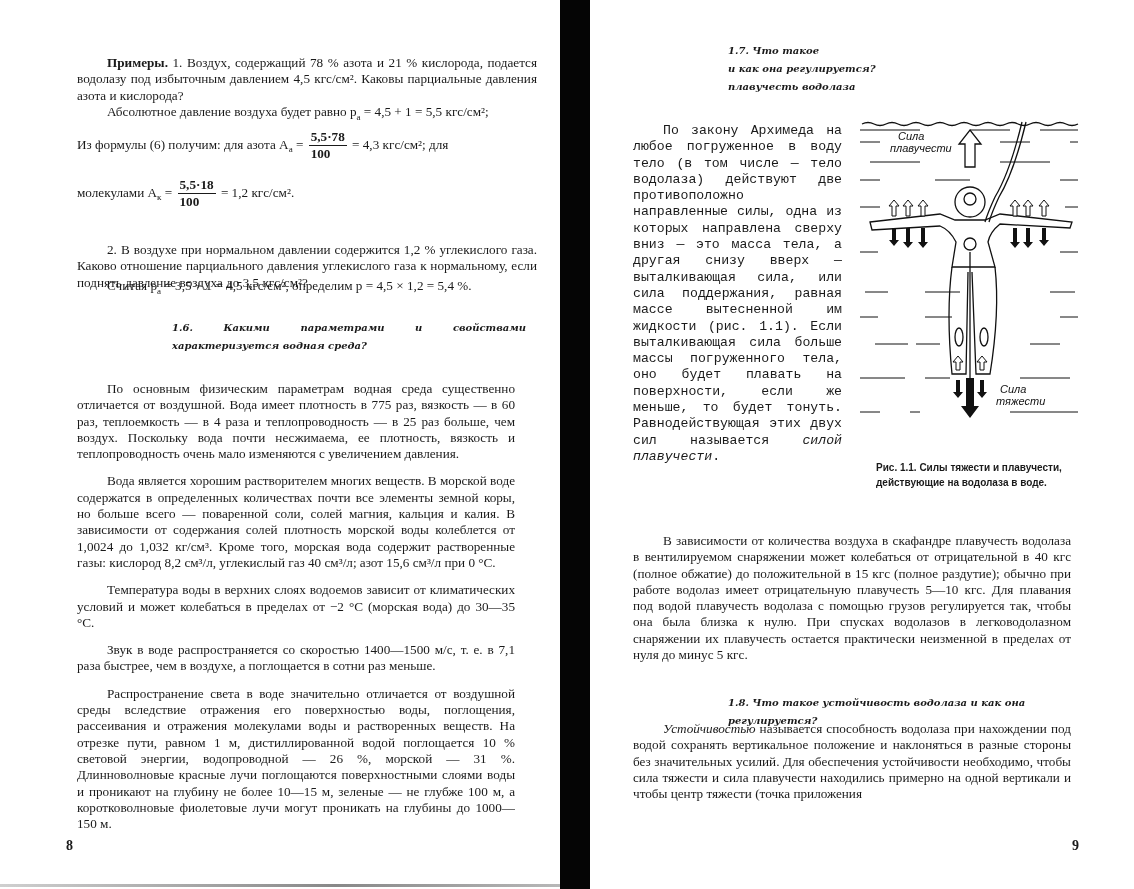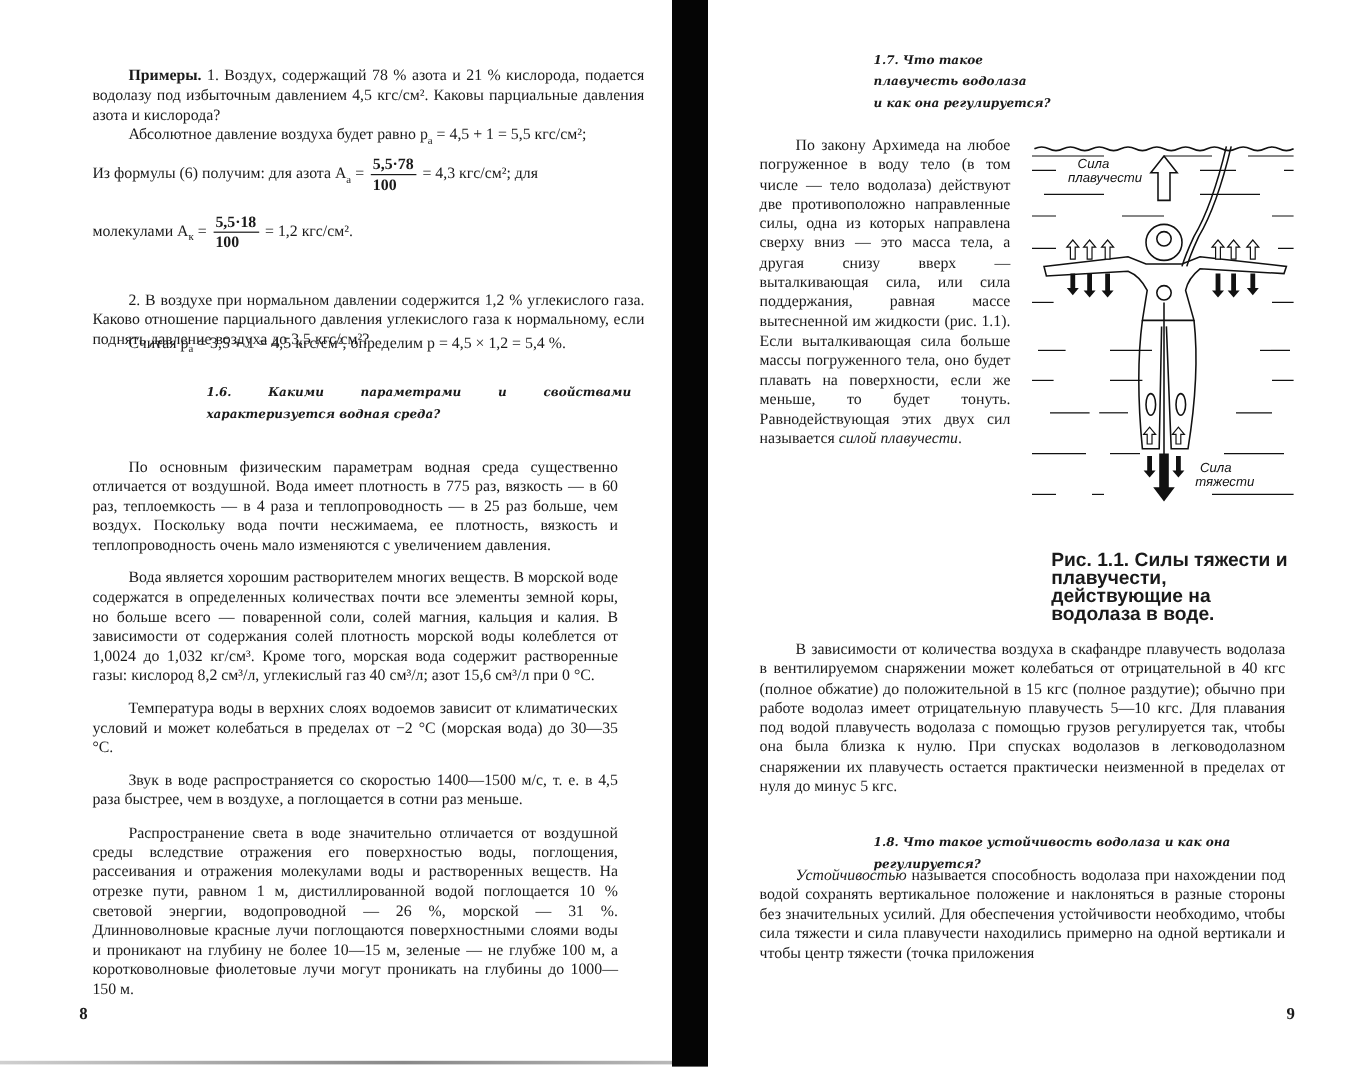--- a/index.html
+++ b/index.html
@@ -13,21 +13,21 @@
   .bold-lead { font-weight: bold; }
   .formula { font-size: 13.2px; line-height: 16px; }
   .frac { display: inline-block; vertical-align: middle; text-align: left; margin: 0 2px; font-weight: bold; }
   .frac span { display: block; padding: 0 2px; }
   .frac .num { border-bottom: 1px solid #1a1a1a; }
   sub, sup { font-size: 9px; }
   .heading { font-family: "DejaVu Serif", serif; font-style: italic; font-weight: bold;
              font-size: 10px; line-height: 18px; }
   .pagenum { position: absolute; font-weight: bold; font-size: 14px; font-family: "Liberation Serif", serif; }
   .spine { position: absolute; left: 560px; top: 0; width: 30px; height: 889px; background: #050505; }
-  .fig-caption { font-family: "Liberation Sans", sans-serif; font-weight: bold; font-size: 16px;
+  .fig-caption { font-family: "Liberation Sans", sans-serif; font-weight: bold; font-size: 10px;
                  line-height: 15px; }
   .italic { font-style: italic; }
   .bottom-edge { position: absolute; left: 0; top: 884px; width: 560px; height: 3px;
                  background: linear-gradient(90deg, #bbb, #555 60%, #999); opacity: .7; }
 </style>
 </head>
 <body>
 
 <div class="page left">
   <p class="ind" style="position:absolute; top:44px; width:460px;"><span class="bold-lead">Примеры.</span><span> 1. Воздух, содержащий 78 % азота и 21 % кислорода, подается водолазу под избыточным давлением 4,5 кгс/см². Каковы парциальные давления азота и кислорода?</span></p>
@@ -43,37 +43,37 @@
 
   <p class="ind" style="position:absolute; top:231px; width:460px;">2. В воздухе при нормальном давлении содержится 1,2 % углекислого газа. Каково отношение парциального давления углекислого газа к нормальному, если поднять давление воздуха до 3,5 кгс/см²?</p>
   <p class="ind" style="position:absolute; top:267px; width:460px;"><span>Считая p</span><sub>а</sub><span> = 3,5 + 1 = 4,5 кгс/см², определим p = 4,5 × 1,2 = 5,4 %.</span></p>
 
   <div class="heading" style="position:absolute; top:319px; left:106px; width:354px; text-align:justify; text-align-last:left;">1.6. Какими параметрами и свойствами характеризуется водная среда?</div>
 
   <div style="position:absolute; top:370px; width:460px;">
     <p class="ind">По основным физическим параметрам водная среда существенно отличается от воздушной. Вода имеет плотность в 775 раз, вязкость — в 60 раз, теплоемкость — в 4 раза и теплопроводность — в 25 раз больше, чем воздух. Поскольку вода почти несжимаема, ее плотность, вязкость и теплопроводность очень мало изменяются с увеличением давления.</p>
     <p class="ind">Вода является хорошим растворителем многих веществ. В морской воде содержатся в определенных количествах почти все элементы земной коры, но больше всего — поваренной соли, солей магния, кальция и калия. В зависимости от содержания солей плотность морской воды колеблется от 1,0024 до 1,032 кг/см³. Кроме того, морская вода содержит растворенные газы: кислород 8,2 см³/л, углекислый газ 40 см³/л; азот 15,6 см³/л при 0 °С.</p>
     <p class="ind">Температура воды в верхних слоях водоемов зависит от климатических условий и может колебаться в пределах от −2 °С (морская вода) до 30—35 °С.</p>
-    <p class="ind">Звук в воде распространяется со скоростью 1400—1500 м/с, т. е. в 4,5 раза быстрее, чем в воздухе, а поглощается в сотни раз меньше.</p>
+    <p class="ind">Звук в воде распространяется со скоростью 1400—1500 м/с, т. е. в 7,1 раза быстрее, чем в воздухе, а поглощается в сотни раз меньше.</p>
     <p class="ind">Распространение света в воде значительно отличается от воздушной среды вследствие отражения его поверхностью воды, поглощения, рассеивания и отражения молекулами воды и растворенных веществ. На отрезке пути, равном 1 м, дистиллированной водой поглощается 10 % световой энергии, водопроводной — 26 %, морской — 31 %. Длинноволновые красные лучи поглощаются поверхностными слоями воды и проникают на глубину не более 10—15 м, зеленые — не глубже 100 м, а коротковолновые фиолетовые лучи могут проникать на глубины до 1000—150 м.</p>
   </div>
 </div>
 <div class="pagenum" style="left:66px; top:838px;">8</div>
 
 <div class="spine"></div>
 <div class="bottom-edge"></div>
 
 <div class="page right">
   <div class="heading" style="position:absolute; top:42px; left:106px; width:300px;">
     <div>1.7. Что такое</div>
+    <div>и как она регулируется?</div>
     <div>плавучесть водолаза</div>
-    <div>и как она регулируется?</div>
   </div>
 
-  <div style="position:absolute; top:102px; width:231px;">
+  <div style="position:absolute; top:112px; width:231px;font-family:Liberation Mono, monospace;">
     <p class="ind"><span>По закону Архимеда на любое погруженное в воду тело (в том числе — тело водолаза) действуют две противоположно направленные силы, одна из которых направлена сверху вниз — это масса тела, а другая снизу вверх — выталкивающая сила, или сила поддержания, равная массе вытесненной им жидкости (рис. 1.1). Если выталкивающая сила больше массы погруженного тела, оно будет плавать на поверхности, если же меньше, то будет тонуть. Равнодействующая этих двух сил называется </span><span class="italic">силой плавучести</span><span>.</span></p>
   </div>
 
   <svg style="position:absolute; left:238px; top:112px;" width="222" height="320" viewBox="0 0 222 320">
     <g stroke="#111" fill="none" stroke-width="1.3">
 
       <path d="M2 12 Q8 9 14 12 T26 12 T38 12 T50 12 T62 12 T74 12 T86 12 T98 12 T110 12 T122 12 T134 12 T146 12 T158 12 T170 12 T182 12 T194 12 T206 12 T218 12"></path>
 
       <g stroke-width="1">
         <line x1="0" y1="18" x2="60" y2="18"></line>

